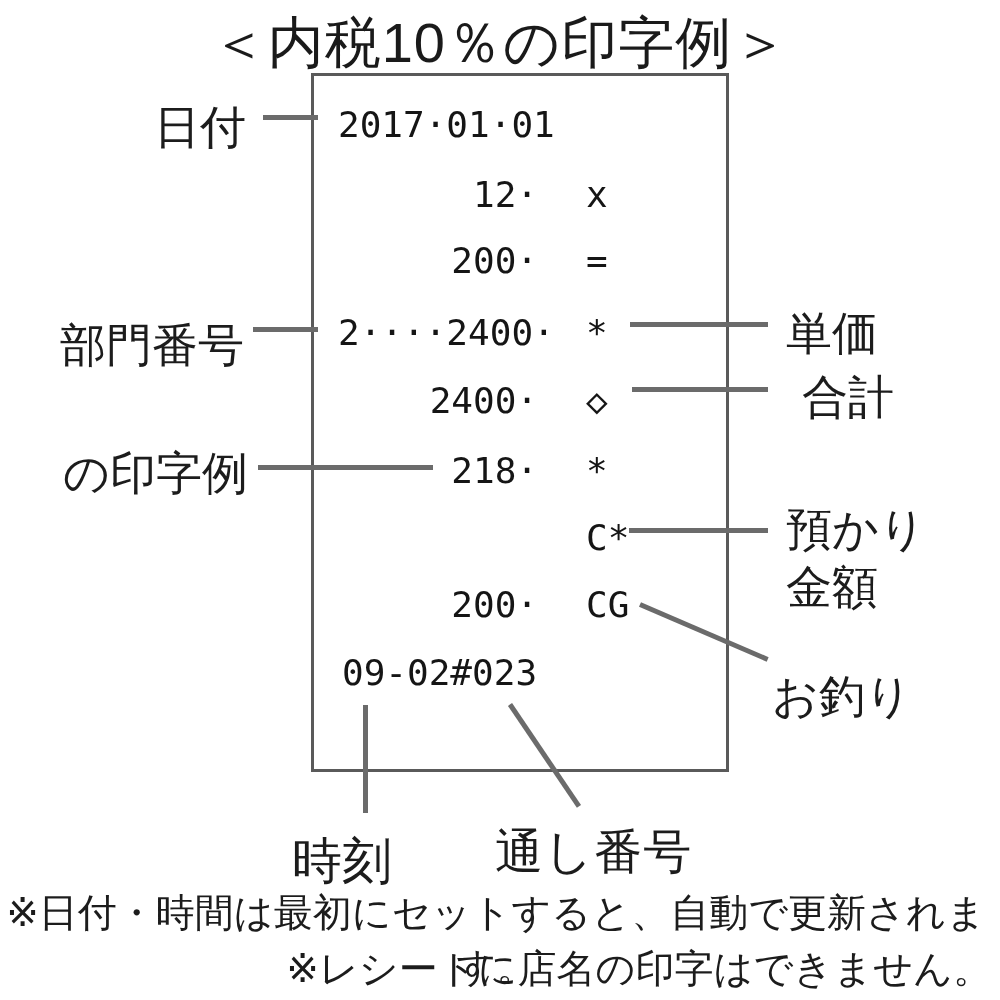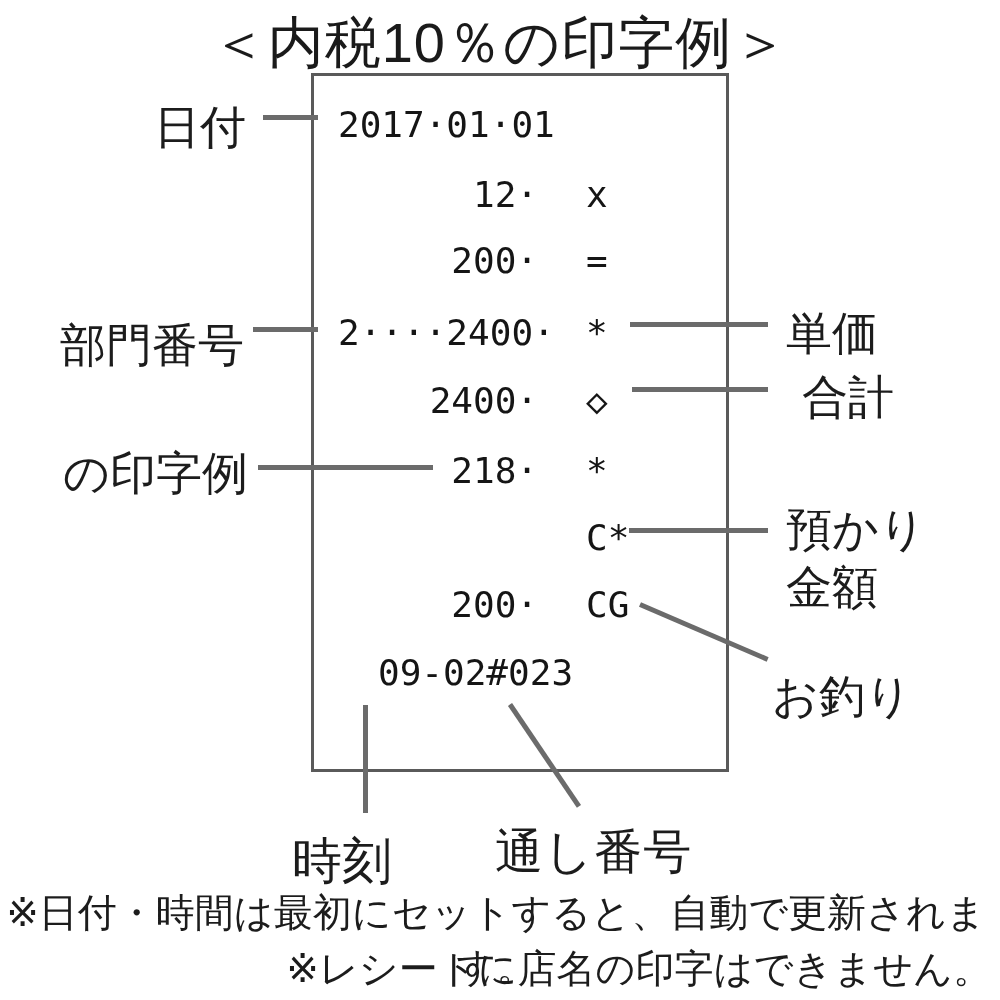--- a/index.html
+++ b/index.html
@@ -15,21 +15,21 @@
   }
   
   .receipt-box{
     position:absolute;left:300px;top:73px;width:418px;height:699px;
     border:3px solid #5a5a5a;box-sizing:border-box;background:#fff;margin-left:11px;
   }
   .receipt-row{position:absolute;left:0;width:100%;height:66px;line-height:66px;
     font-family:"DejaVu Sans Mono","Liberation Mono",monospace;
     font-size:36px;color:#151515;letter-spacing:0;}
   .r-date{top:16px;padding-left:24px;}
-  .r-footer{top:564px;padding-left:64px;}
+  .r-footer{top:564px;padding-left:28px;}
   .amt{position:absolute;left:24px;width:200px;text-align:right;}
   .amt.leftal{text-align:left;width:auto;}
   .sym{position:absolute;left:272px;}
   .row-0{top:86px;}.row-1{top:152px;}.row-2{top:224px;}
   .row-3{top:292px;}.row-4{top:362px;}.row-5{top:429px;}.row-6{top:496px;}
   
   .ln{position:absolute;background:#6b6b6b;}
   .h5{height:5px;}
   .ln-date{left:263px;top:115px;width:55px;}
   .ln-dept{left:253px;top:327px;width:65px;}

